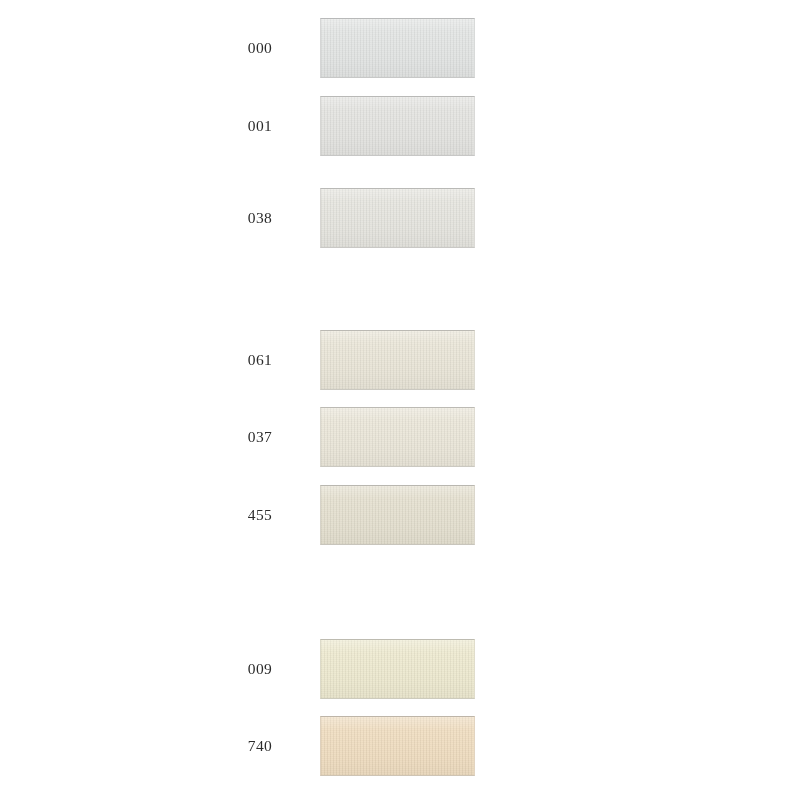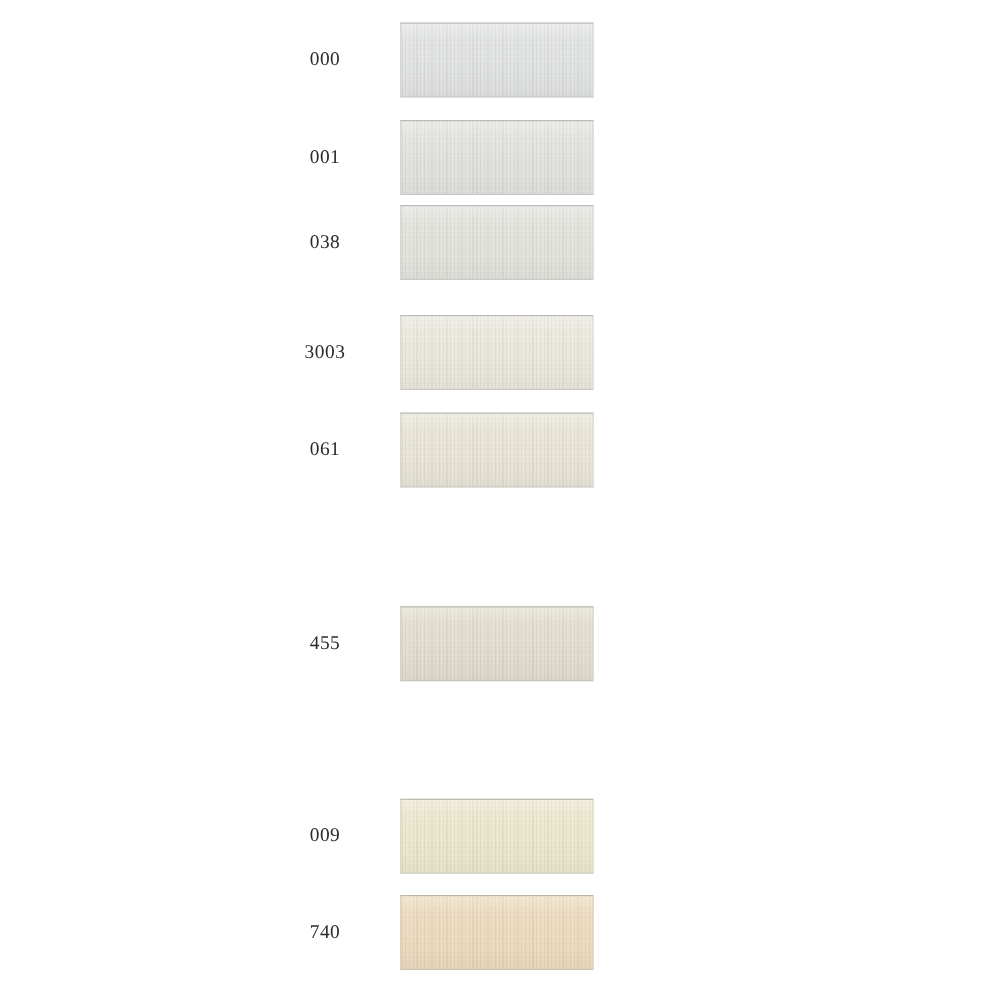--- a/index.html
+++ b/index.html
@@ -121,44 +121,44 @@
     </div>
 
     <div class="swatch-row" style="top:96px;padding-left:48px;">
       <span class="swatch-label">001</span>
       <span class="swatch-chip" style="background-color:#e4e4e1;">
         <span class="weave"></span>
         <span class="sheen"></span>
       </span>
     </div>
 
-    <div class="swatch-row" style="top:164px;text-decoration:underline;">
+    <div class="swatch-row" style="top:188px;text-decoration:underline;">
       <span class="swatch-label">038</span>
       <span class="swatch-chip" style="background-color:#e6e5df;">
         <span class="weave"></span>
         <span class="sheen"></span>
       </span>
     </div>
 
-    <div class="swatch-row" style="top:252px;">
-      <span class="swatch-label">3003</span>
-      <span class="swatch-chip" style="background-color: rgb(236, 234, 223);">
-        <span class="weave"></span>
-        <span class="sheen"></span>
-      </span>
-    </div>
 
     <div class="swatch-row" style="top:330px;">
       <span class="swatch-label">061</span>
       <span class="swatch-chip" style="background-color:#eae6d8;">
         <span class="weave"></span>
         <span class="sheen"></span>
       </span>
     </div>
 
+    <div class="swatch-row" style="top:407px;">
+      <span class="swatch-label">037</span>
+      <span class="swatch-chip" style="background-color:#ebe7d9;">
+        <span class="weave"></span>
+        <span class="sheen"></span>
+      </span>
+    </div>
 
     <div class="swatch-row" style="top:485px;padding-left:23px;">
       <span class="swatch-label">455</span>
       <span class="swatch-chip" style="background-color:#e5e0d0;">
         <span class="weave"></span>
         <span class="sheen"></span>
       </span>
     </div>
 
 

